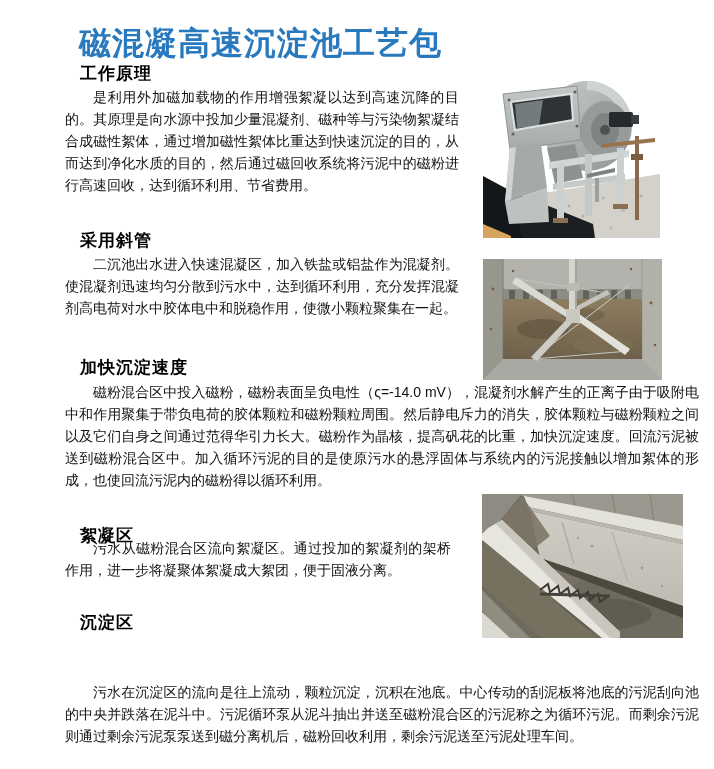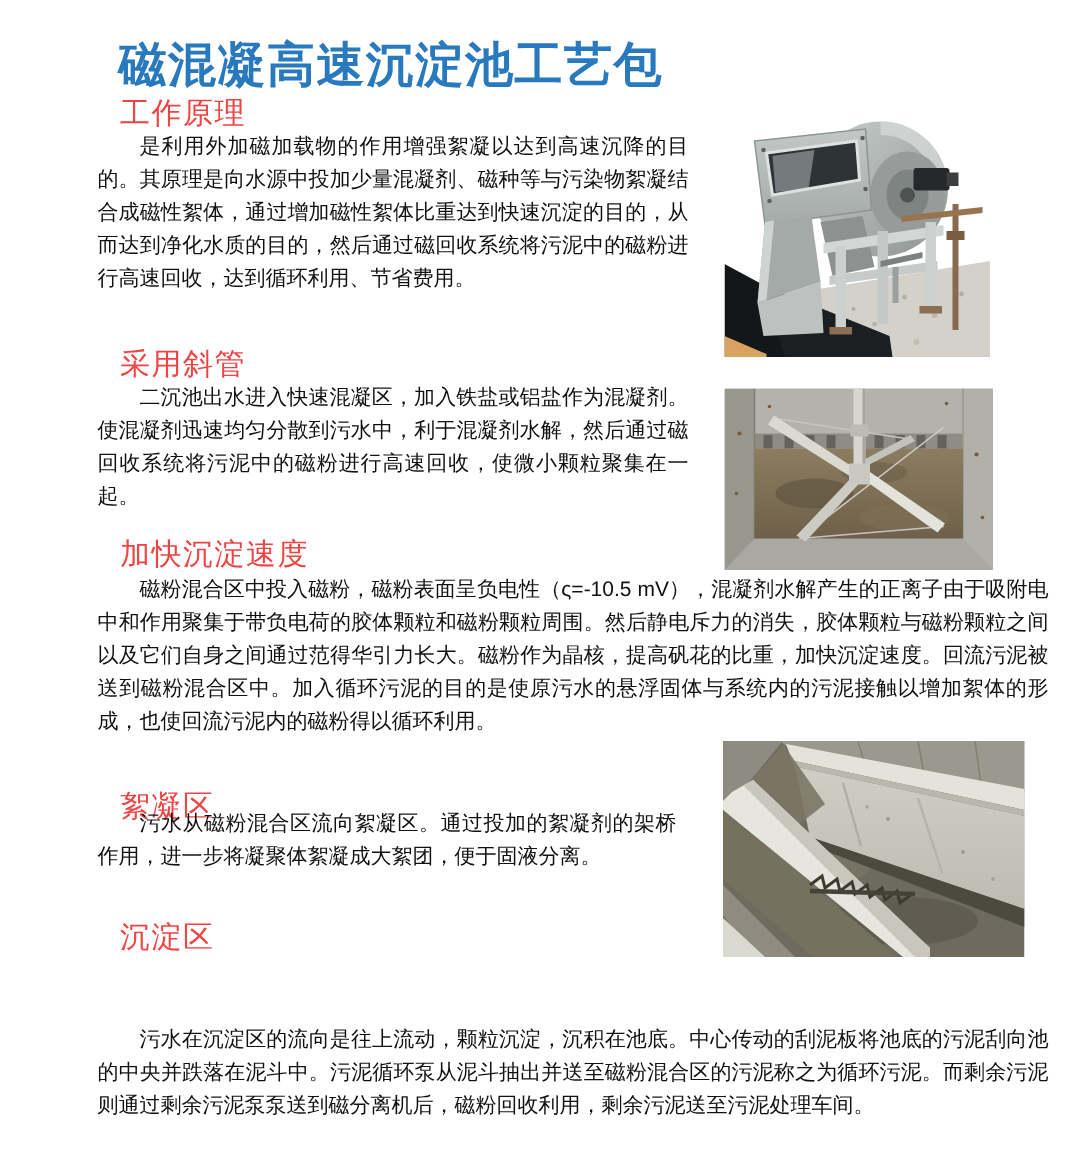--- a/index.html
+++ b/index.html
@@ -6,21 +6,21 @@
   .page{
     position:relative;width:714px;height:769px;background:#ffffff;overflow:hidden;
     font-family:"Liberation Sans",sans-serif;color:#111111;
   }
   .abs{position:absolute;}
   .doc-title{
     margin:0;font-size:32px;font-weight:bold;color:#2979be;
     letter-spacing:1px;white-space:nowrap;
   }
   .sec-heading{
-    margin:0;font-size:20px;font-weight:normal;color:#ef4444;
+    margin:0;font-size:17px;font-weight:bold;color:#000000;
     letter-spacing:1px;white-space:nowrap;
   }
   .body-par{
     margin:0;font-size:14px;line-height:22px;color:#111111;
     text-align:justify;text-indent:2em;
   }
   .pos-title{left:79px;top:22px;}
   .pos-h1{left:80px;top:62px;}
   .pos-b1{left:65px;top:86px;width:394px;}
   .pos-h2{left:80px;top:229px;}
@@ -112,21 +112,21 @@
       <rect x="152" y="58" width="4" height="84" fill="#8a6a4e"></rect>
       <polygon points="118,66 172,60 172,64 118,70" fill="#97744f"></polygon>
       <rect x="148" y="76" width="12" height="6" fill="#7c5c40"></rect>
 
       <polygon points="104,96 132,90 132,94 104,100" fill="#7d8280"></polygon>
       <rect x="112" y="100" width="4" height="24" fill="#9aa09e"></rect>
     </svg>
   </figure>
 
   <h2 class="abs sec-heading pos-h2">采用斜管</h2>
-  <p class="abs body-par pos-b2">二沉池出水进入快速混凝区，加入铁盐或铝盐作为混凝剂。使混凝剂迅速均匀分散到污水中，利于混凝剂水解，然后通过磁回收系统将污泥中的磁粉进行高速回收，使微小颗粒聚集在一起。</p>
+  <p class="abs body-par pos-b2">二沉池出水进入快速混凝区，加入铁盐或铝盐作为混凝剂。使混凝剂迅速均匀分散到污水中，达到循环利用，充分发挥混凝剂高电荷对水中胶体电中和脱稳作用，使微小颗粒聚集在一起。</p>
 
   <figure class="abs photo pos-photo2">
     <svg width="179" height="121" viewBox="0 0 179 121">
       <defs>
         <linearGradient id="gWater" x1="0" y1="0" x2="0" y2="1">
           <stop offset="0" stop-color="#8d7d60"></stop>
             <stop offset="1" stop-color="#6e604a"></stop>
         </linearGradient>
       </defs>
       <rect width="179" height="121" fill="#a9a8a2"></rect>
@@ -170,21 +170,21 @@
       <polygon points="94,52 127,35 124,31 92,48" fill="#c3c3bc"></polygon>
 
       <rect x="86" y="0" width="8" height="58" fill="#d6d6cf"></rect>
       <rect x="92" y="0" width="2" height="58" fill="#a6a69f"></rect>
       <rect x="84" y="24" width="12" height="8" fill="#bcbcb5"></rect>
       <rect x="83" y="50" width="14" height="14" fill="#c9c9c2"></rect>
     </svg>
   </figure>
 
   <h2 class="abs sec-heading pos-h3">加快沉淀速度</h2>
-  <p class="abs body-par pos-b3">磁粉混合区中投入磁粉，磁粉表面呈负电性（ς=-10.5 mV），混凝剂水解产生的正离子由于吸附电中和作用聚集于带负电荷的胶体颗粒和磁粉颗粒周围。然后静电斥力的消失，胶体颗粒与磁粉颗粒之间以及它们自身之间通过范得华引力长大。磁粉作为晶核，提高矾花的比重，加快沉淀速度。回流污泥被送到磁粉混合区中。加入循环污泥的目的是使原污水的悬浮固体与系统内的污泥接触以增加絮体的形成，也使回流污泥内的磁粉得以循环利用。</p>
+  <p class="abs body-par pos-b3">磁粉混合区中投入磁粉，磁粉表面呈负电性（ς=-14.0 mV），混凝剂水解产生的正离子由于吸附电中和作用聚集于带负电荷的胶体颗粒和磁粉颗粒周围。然后静电斥力的消失，胶体颗粒与磁粉颗粒之间以及它们自身之间通过范得华引力长大。磁粉作为晶核，提高矾花的比重，加快沉淀速度。回流污泥被送到磁粉混合区中。加入循环污泥的目的是使原污水的悬浮固体与系统内的污泥接触以增加絮体的形成，也使回流污泥内的磁粉得以循环利用。</p>
 
   <h2 class="abs sec-heading pos-h4">絮凝区</h2>
   <p class="abs body-par pos-b4">污水从磁粉混合区流向絮凝区。通过投加的絮凝剂的架桥作用，进一步将凝聚体絮凝成大絮团，便于固液分离。</p>
 
   <figure class="abs photo pos-photo3">
     <svg width="201" height="144" viewBox="0 0 201 144">
       <defs>
         <linearGradient id="gWall" x1="0" y1="0" x2="0" y2="1">
           <stop offset="0" stop-color="#cfcdc4"></stop>
             <stop offset="1" stop-color="#bdbbb2"></stop>

